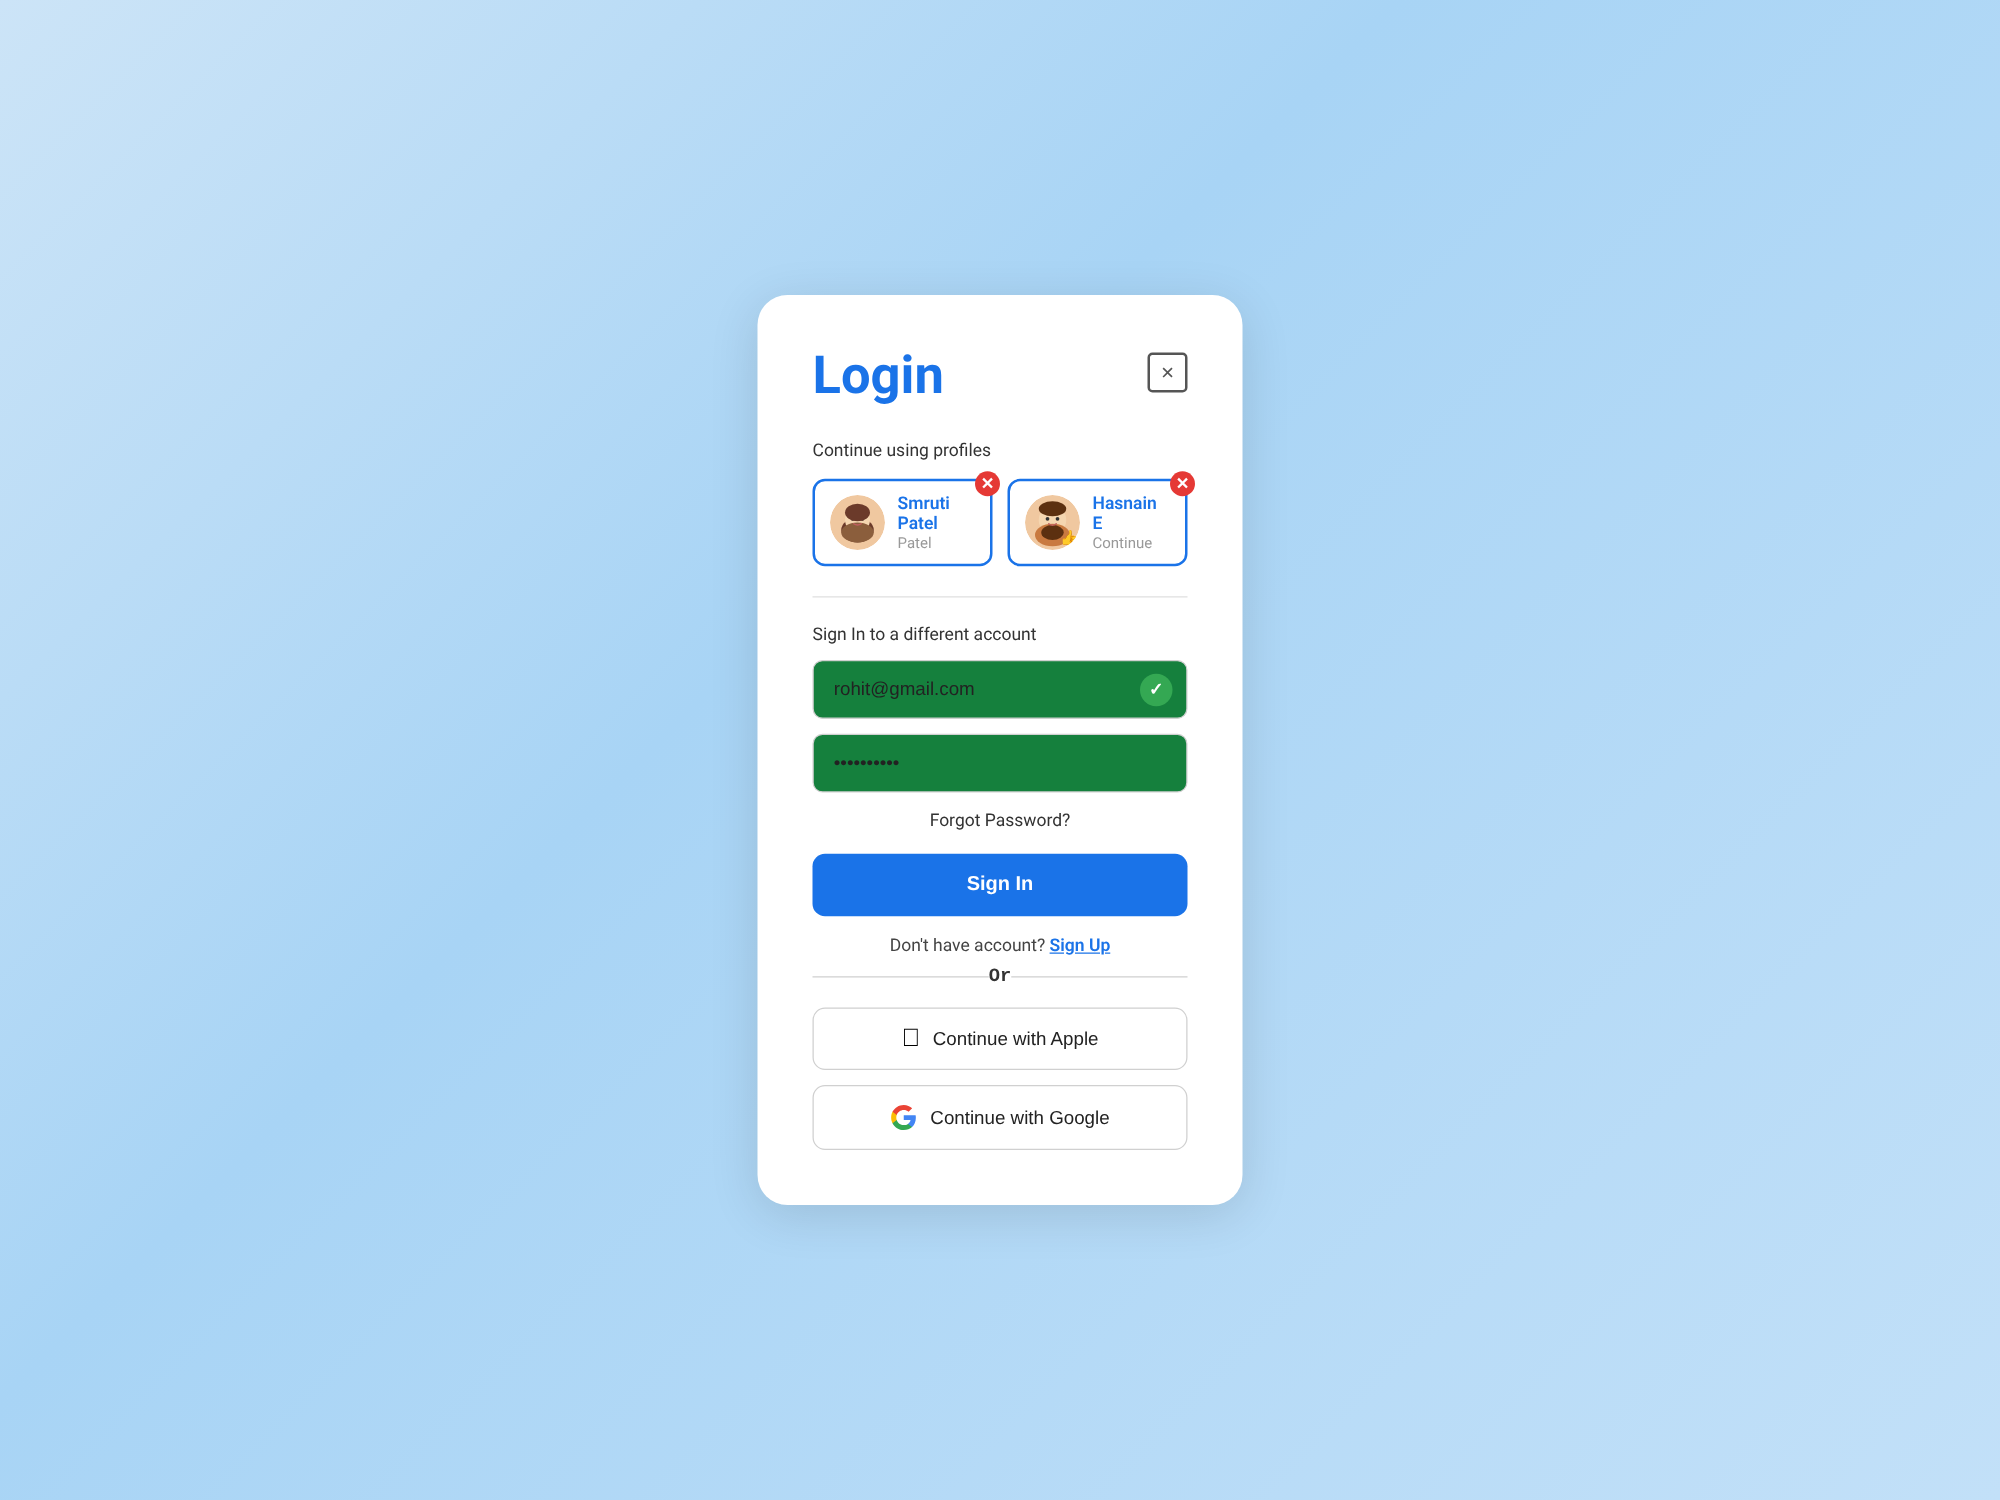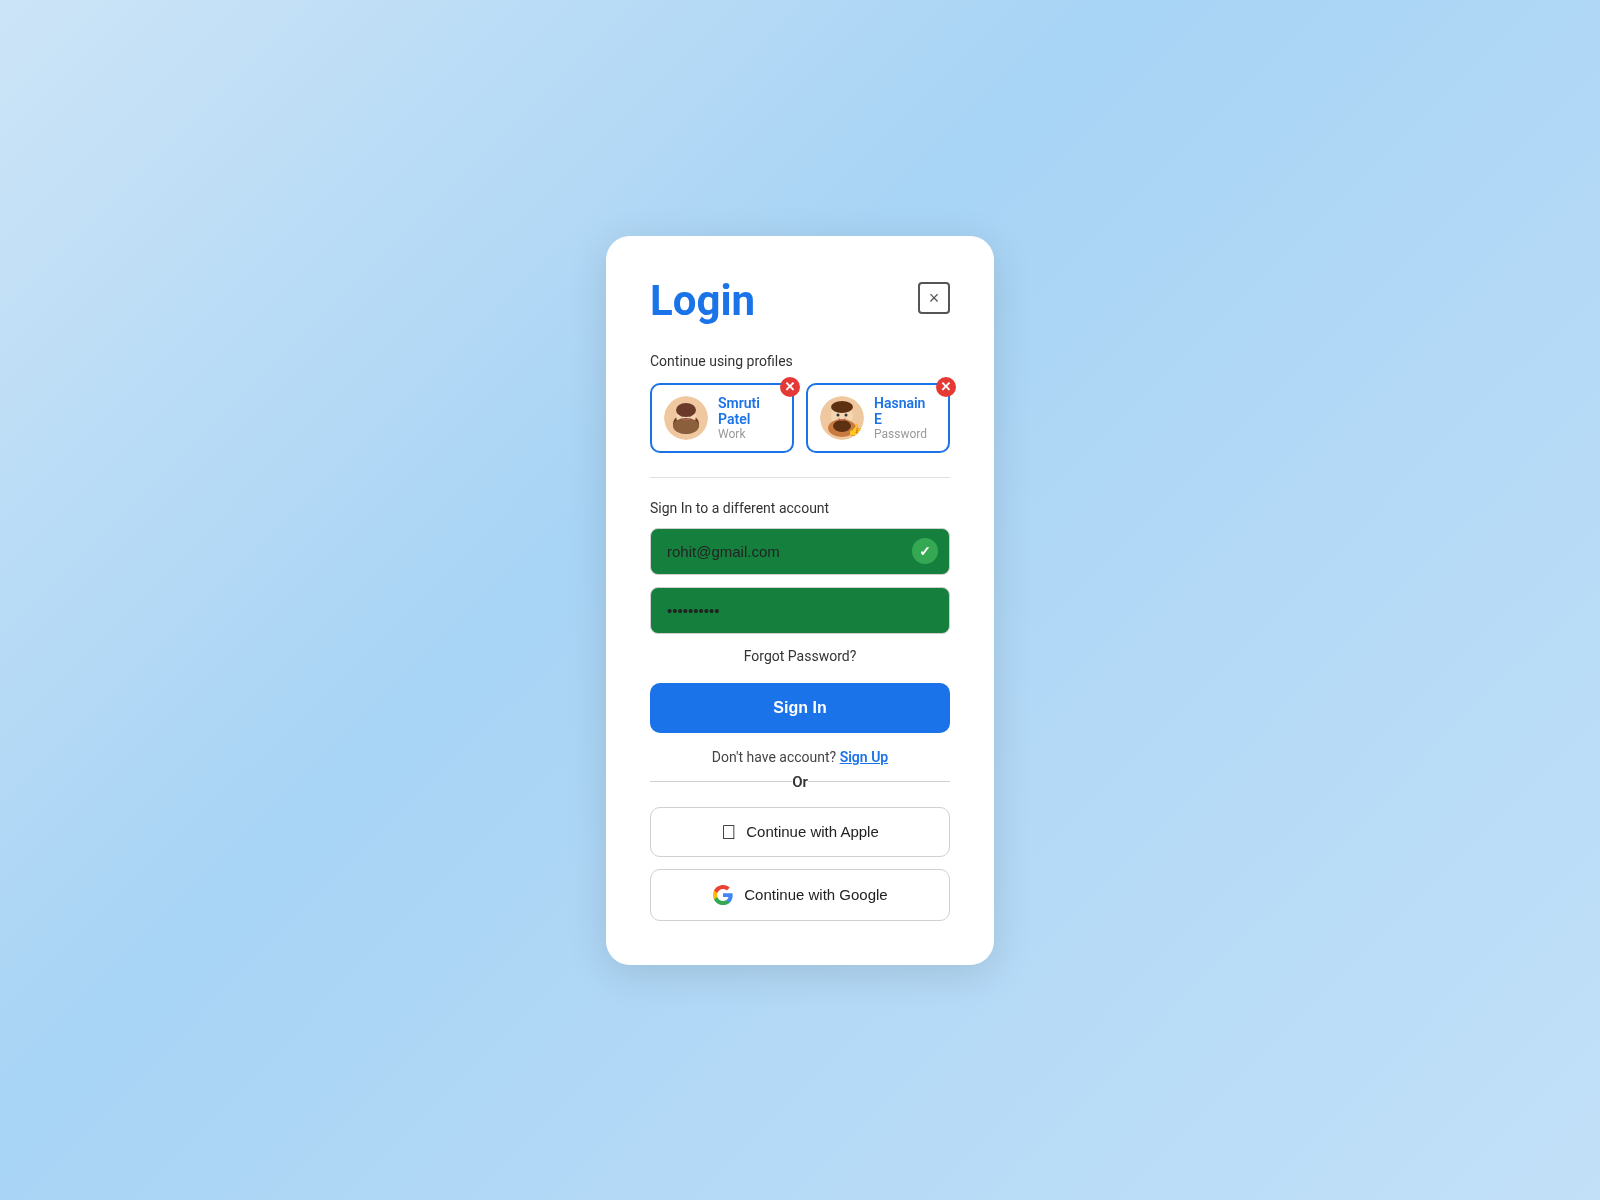--- a/index.html
+++ b/index.html
@@ -216,20 +216,21 @@
       font-weight: 600;
       text-decoration: underline;
       cursor: pointer;
     }
 
     .or-row {
       display: flex;
       align-items: center;
       gap: 0;
       margin-bottom: 16px;
+      font-family: Liberation Mono, monospace;
     }
 
     .or-line {
       flex: 1;
       height: 1px;
       background: #d0d0d0;
     }
 
     .or-text {
       font-size: 15px;
@@ -297,21 +298,21 @@
           <circle cx="22" cy="20" r="10" fill="#f5d6b0"></circle>
           <ellipse cx="22" cy="30" rx="13" ry="8" fill="#8b5e3c"></ellipse>
           <circle cx="18" cy="19" r="1.5" fill="#333"></circle>
           <circle cx="26" cy="19" r="1.5" fill="#333"></circle>
           <path d="M19 23 Q22 25 25 23" stroke="#c06060" stroke-width="1.2" fill="none" stroke-linecap="round"></path>
           <ellipse cx="22" cy="14" rx="10" ry="7" fill="#6b3a2a"></ellipse>
         </svg>
       </div>
       <div class="profile-info">
         <span class="profile-name">Smruti Patel</span>
-        <span class="profile-type">Work</span>
+        <span class="profile-type">Patel</span>
       </div>
     </div>
 
     <div class="profile-card">
       <div class="profile-remove">
         <span>✕</span>
       </div>
       <div class="profile-avatar">
 
         <svg width="44" height="44" viewBox="0 0 44 44" xmlns="http://www.w3.org/2000/svg">
@@ -324,21 +325,21 @@
           <circle cx="26" cy="19" r="1.5" fill="#333"></circle>
           <path d="M19 23 Q22 25.5 25 23" stroke="#c06060" stroke-width="1.2" fill="none" stroke-linecap="round"></path>
 
           <ellipse cx="22" cy="11" rx="11" ry="6" fill="#5c3010"></ellipse>
 
           <text x="28" y="38" font-size="12">👍</text>
         </svg>
       </div>
       <div class="profile-info">
         <span class="profile-name">Hasnain E</span>
-        <span class="profile-type">Password</span>
+        <span class="profile-type">Continue</span>
       </div>
     </div>
   </div>
 
   <div class="divider"></div>
 
   <p class="different-account-label">Sign In to a different account</p>
 
   <div class="input-wrapper">
     <input type="email" class="text-input" value="rohit@gmail.com" style="">

